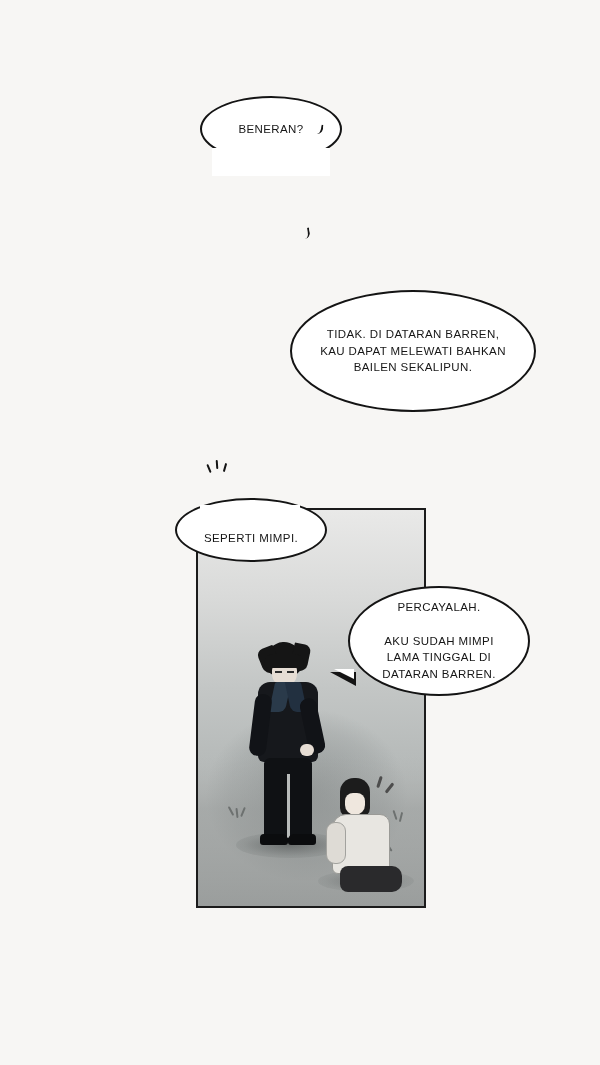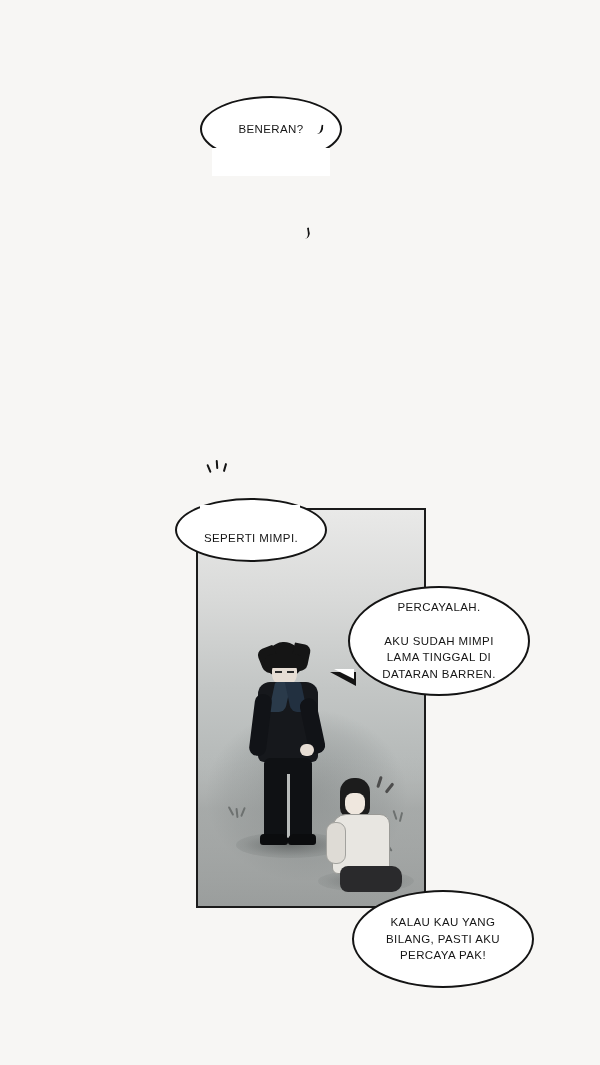--- a/index.html
+++ b/index.html
@@ -290,20 +290,25 @@
     </div>
   </div>
 
   <div class="balloon" id="b1a">
     <div class="txt">BENERAN?</div>
   </div>
   <div class="tail" id="b1-join"></div>
   <div class="tickA"></div>
   <div class="tickB"></div>
 
+  <div class="balloon" id="b2">
+    <div class="txt">TIDAK. DI DATARAN BARREN,
+KAU DAPAT MELEWATI BAHKAN
+BAILEN SEKALIPUN.</div>
+  </div>
 
   <div class="balloon" id="b3b">
     <div class="txt">INI RASANYA
 SEPERTI MIMPI.</div>
   </div>
   <div class="tail" id="b3-join"></div>
   <div class="sparks">
     <div class="spark" style="left:0px; top:4px; transform:rotate(-22deg);"></div>
     <div class="spark" style="left:8px; top:0px; transform:rotate(-4deg);"></div>
     <div class="spark" style="left:16px; top:3px; transform:rotate(16deg);"></div>
@@ -312,19 +317,14 @@
   <div class="tail" id="b4-tail"></div>
   <div class="balloon" id="b4">
     <div class="txt">PERCAYALAH.
 
 AKU SUDAH MIMPI
 LAMA TINGGAL DI
 DATARAN BARREN.</div>
   </div>
   <div class="tail" id="b4-tail-in"></div>
 
-  <div class="balloon" id="b5">
-    <div class="txt">KALAU KAU YANG
-BILANG, PASTI AKU
-PERCAYA PAK!</div>
-  </div>
 
 </div>
 
 </body></html>

